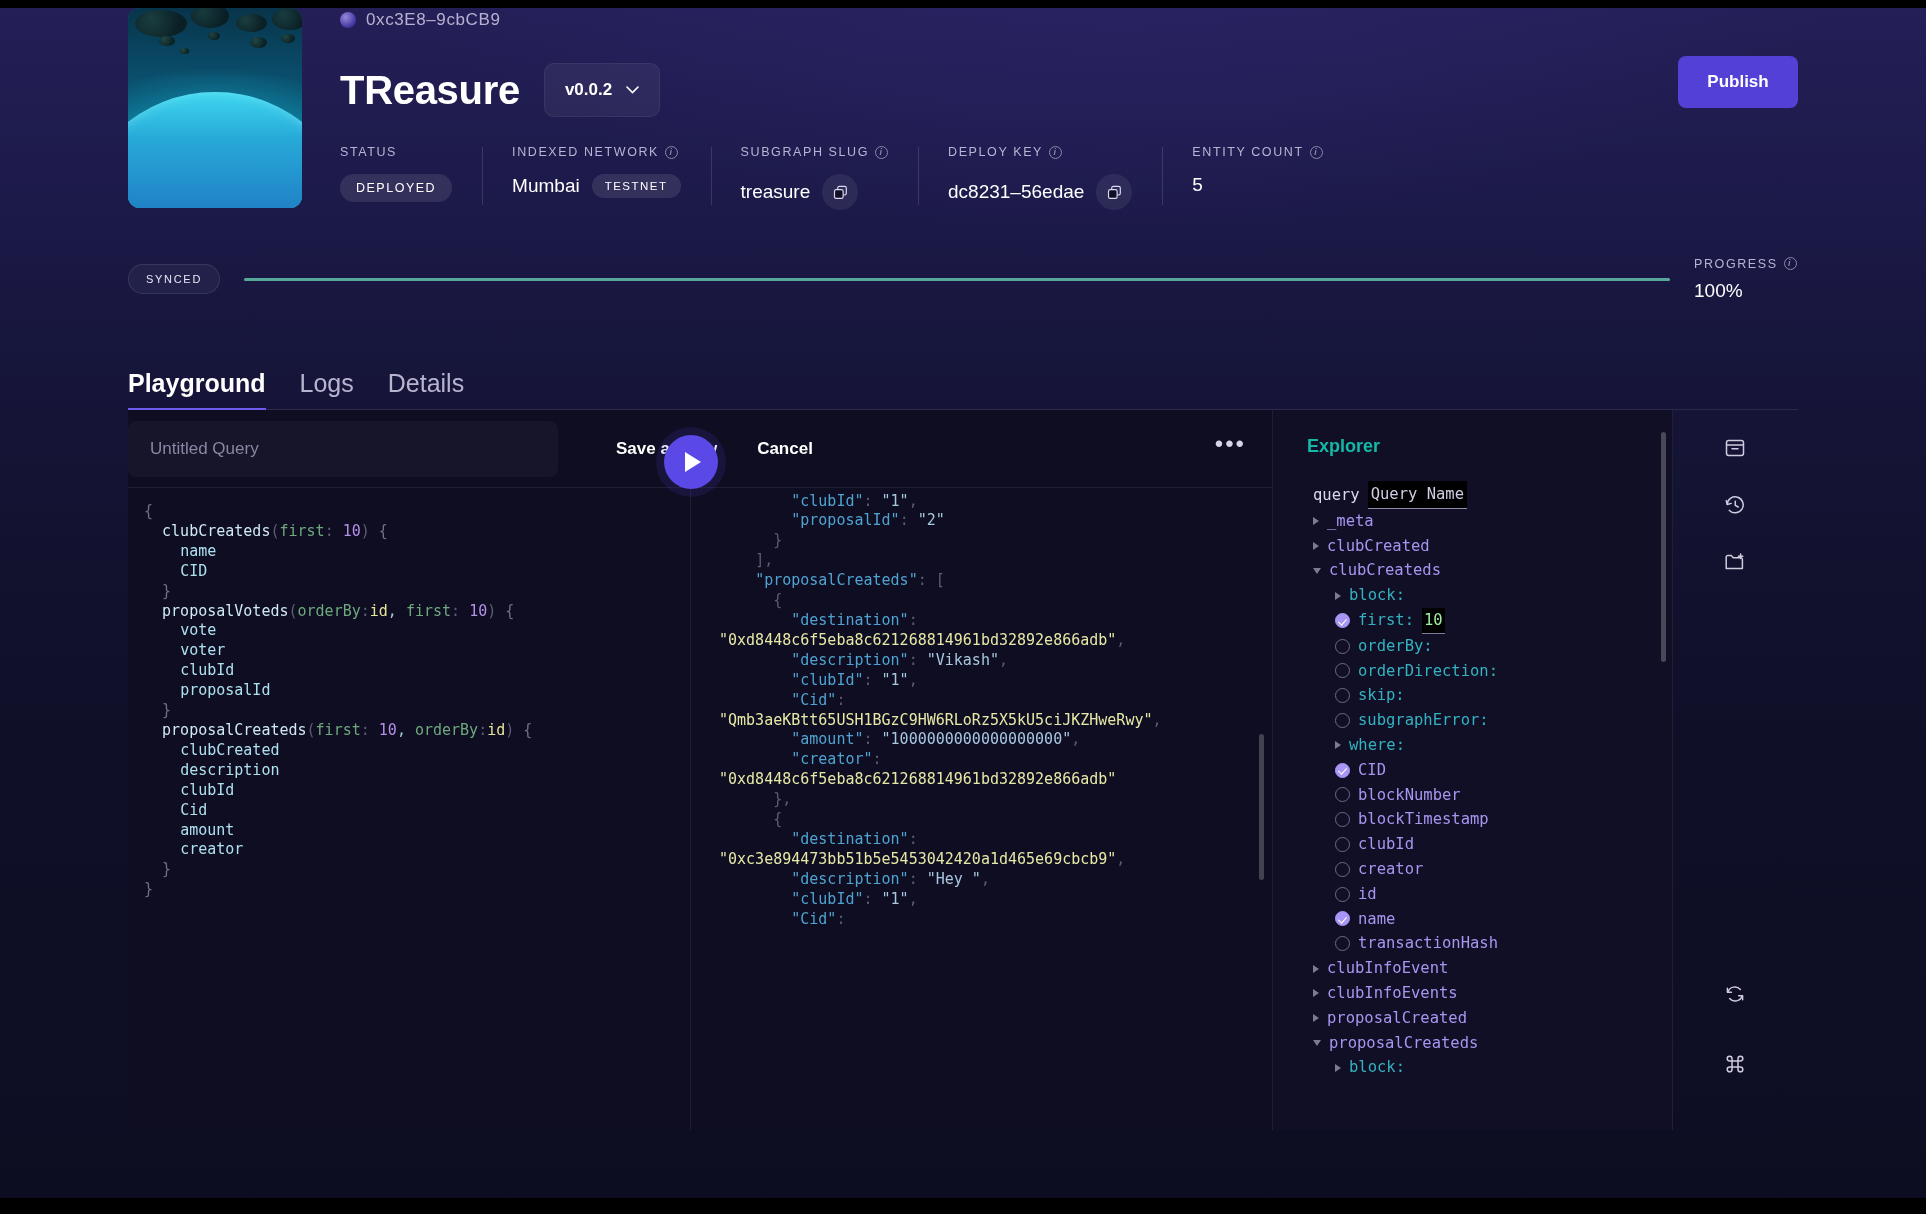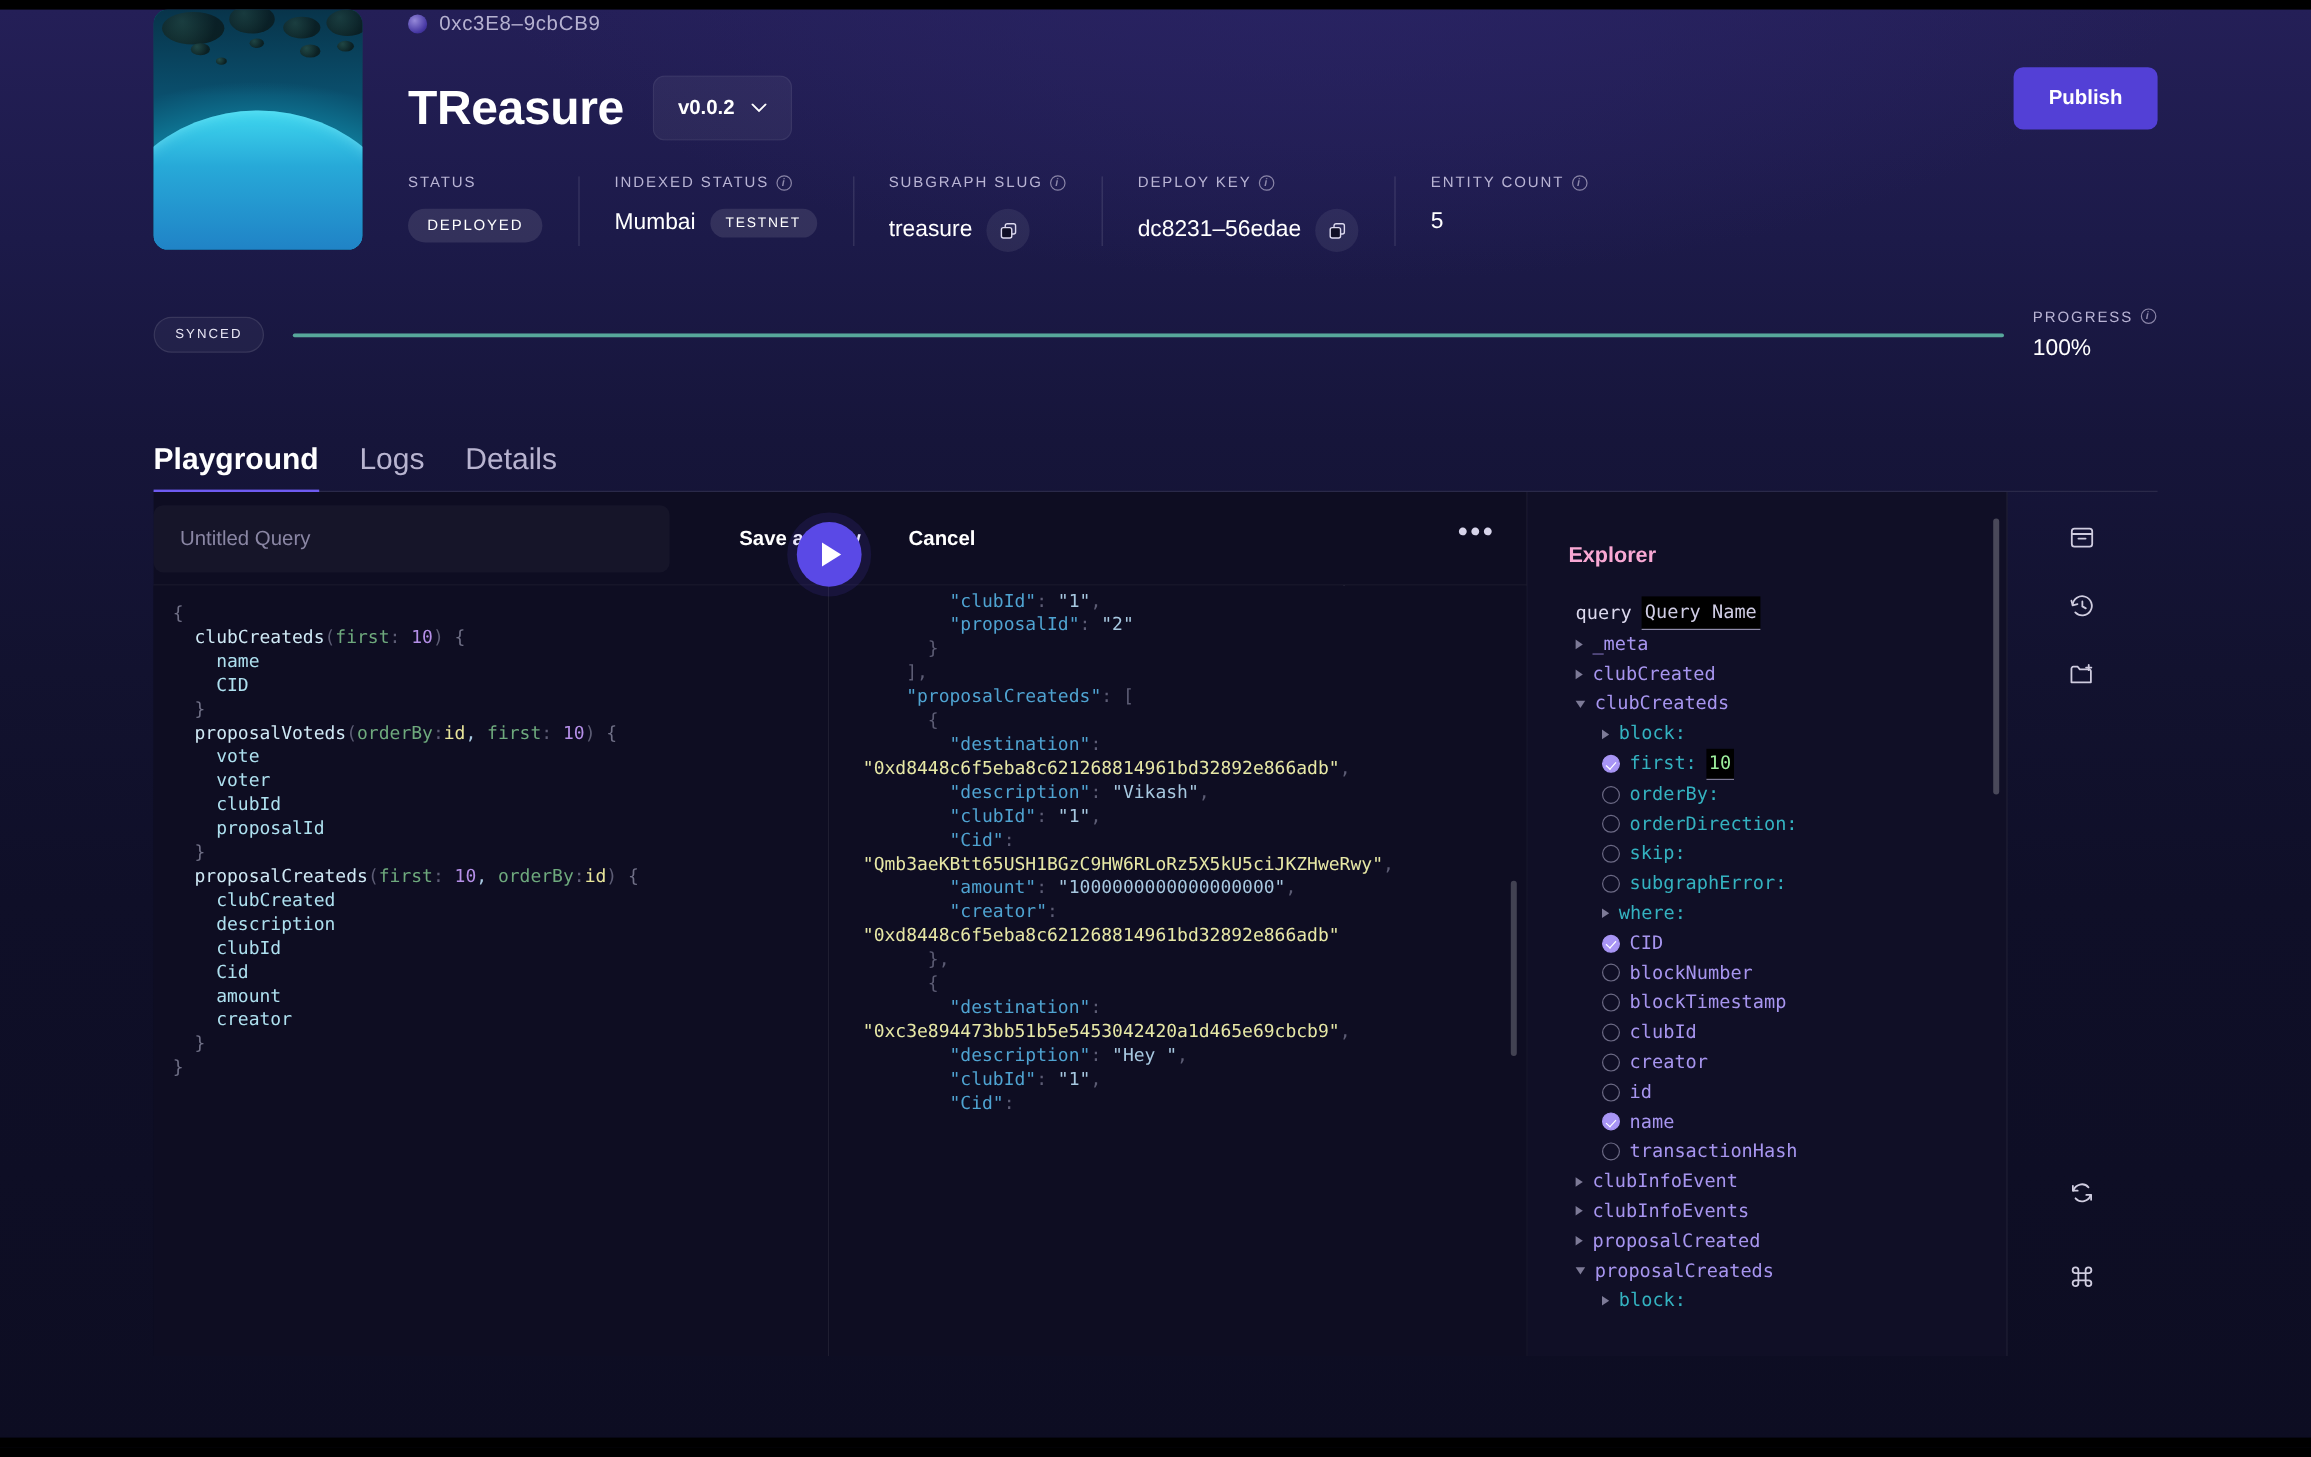--- a/index.html
+++ b/index.html
@@ -281,21 +281,21 @@
 
   
   .explorer {
     width: 400px; height: 100%;
     background: #100f26;
     border-right: 1px solid rgba(255,255,255,.07);
     position: relative; overflow: hidden;
   }
   .explorer-title {
     padding: 26px 0 0 34px;
-    color: #f9a8d4; font-size: 18px; font-weight: 700; margin-top: 16px;
+    color: #14b8a6; font-size: 18px; font-weight: 700;
   }
   .explorer-scroll {
     position: absolute; right: 6px; top: 22px;
     width: 5px; height: 230px; border-radius: 3px;
     background: rgba(255,255,255,.24);
   }
   .ex-tree {
     padding: 24px 0 0 40px;
     font-family: "DejaVu Sans Mono", monospace;
     font-size: 15.5px; line-height: 24.8px;
@@ -420,21 +420,21 @@
 
         <div class="meta-col">
           <div class="meta-label">STATUS</div>
           <div class="meta-value">
             <span class="pill">DEPLOYED</span>
           </div>
         </div>
 
         <div class="meta-col">
           <div class="meta-label">
-            <span>INDEXED STATUS</span>
+            <span>INDEXED NETWORK</span>
             <span class="info-i">i</span>
           </div>
           <div class="meta-value">
             <span>Mumbai</span>
             <span class="pill sm">TESTNET</span>
           </div>
         </div>
 
         <div class="meta-col">
           <div class="meta-label">

